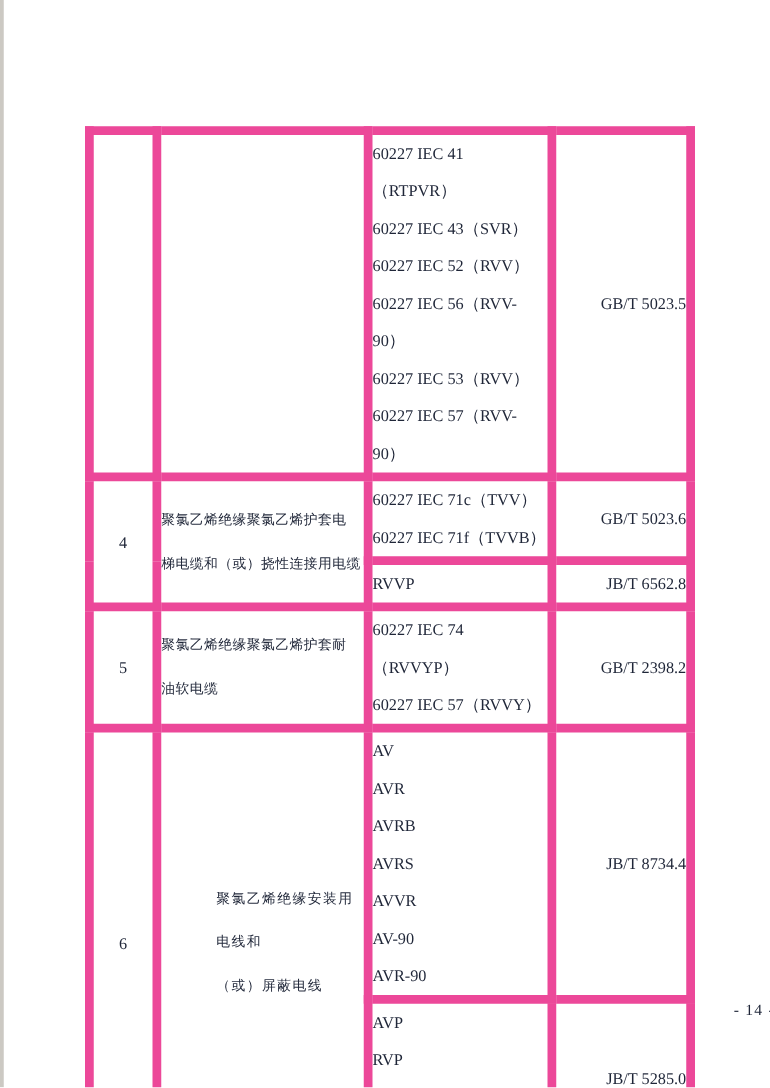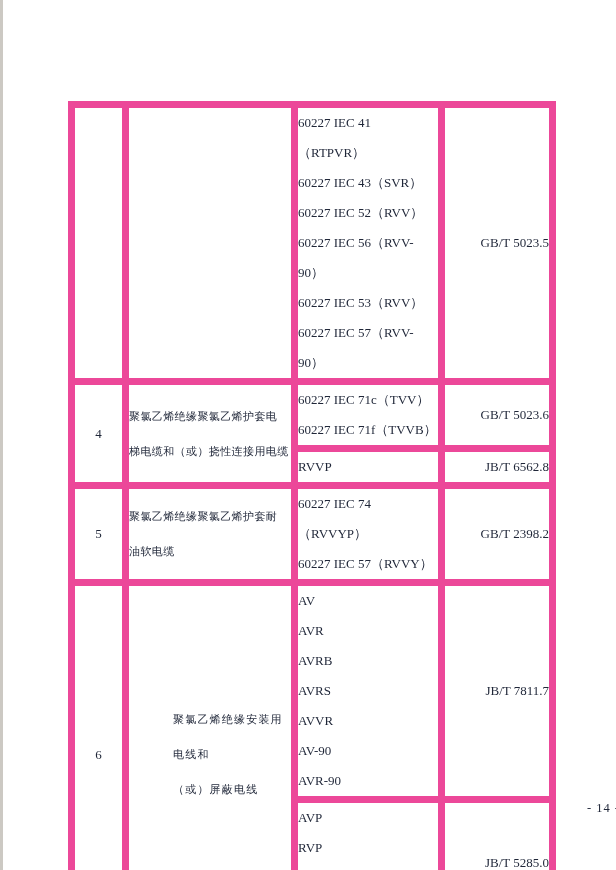--- a/index.html
+++ b/index.html
@@ -129,21 +129,21 @@
       <td class="c-no" rowspan="2">6</td>
       <td class="c-desc spread" rowspan="2">聚氯乙烯绝缘安装用电线和
 （或）屏蔽电线</td>
       <td class="c-model">AV
 AVR
 AVRB
 AVRS
 AVVR
 AV-90
 AVR-90</td>
-      <td class="c-std">JB/T 7811.7</td>
+      <td class="c-std">JB/T 8734.4</td>
     </tr>
 
     <tr style="height:122px">
       <td class="c-model">AVP
 RVP
 RVVP
 RVVP1</td>
       <td class="c-std">JB/T 5285.0</td>
     </tr>
   </tbody>

